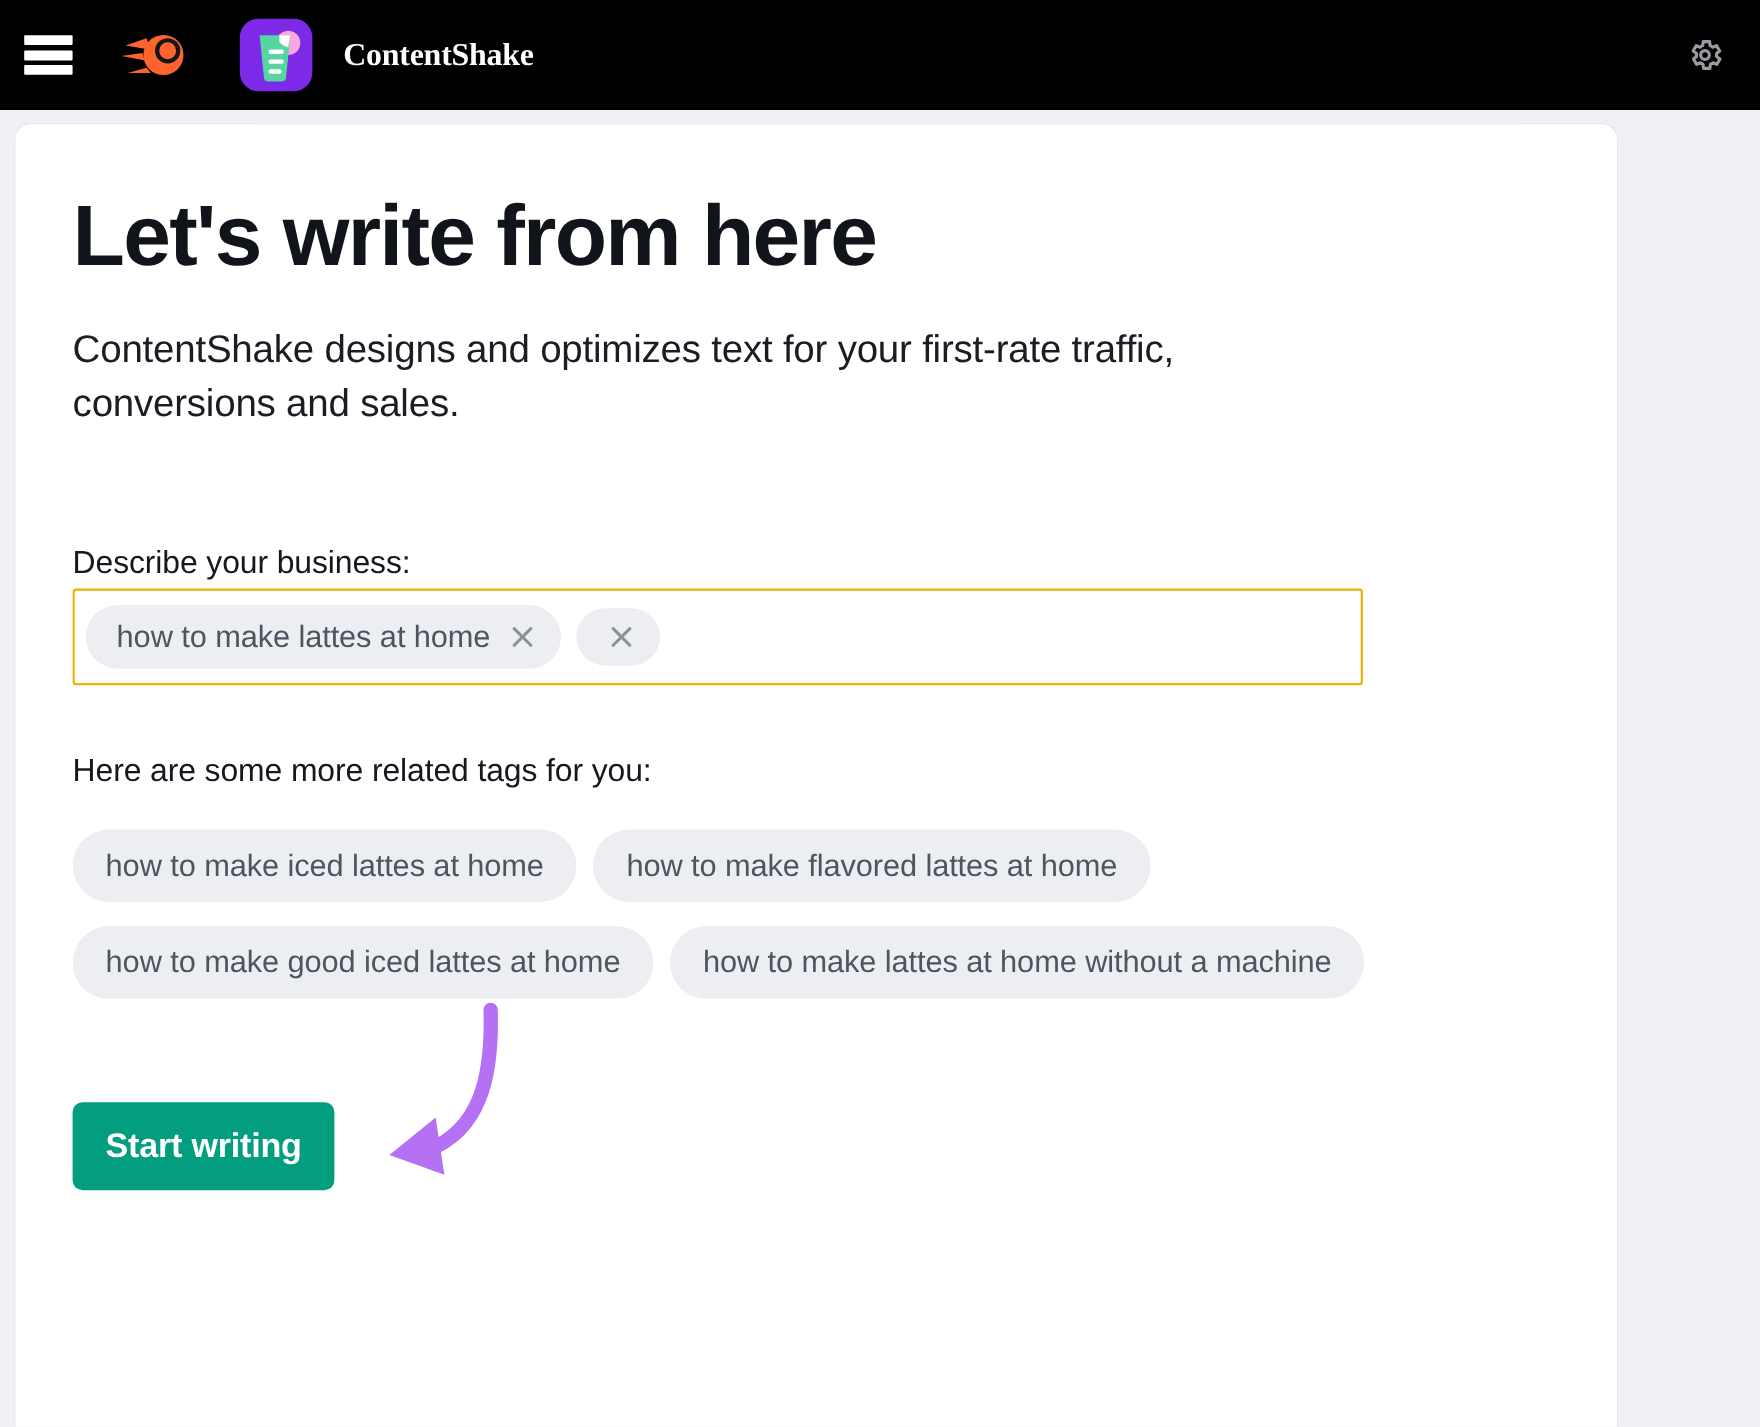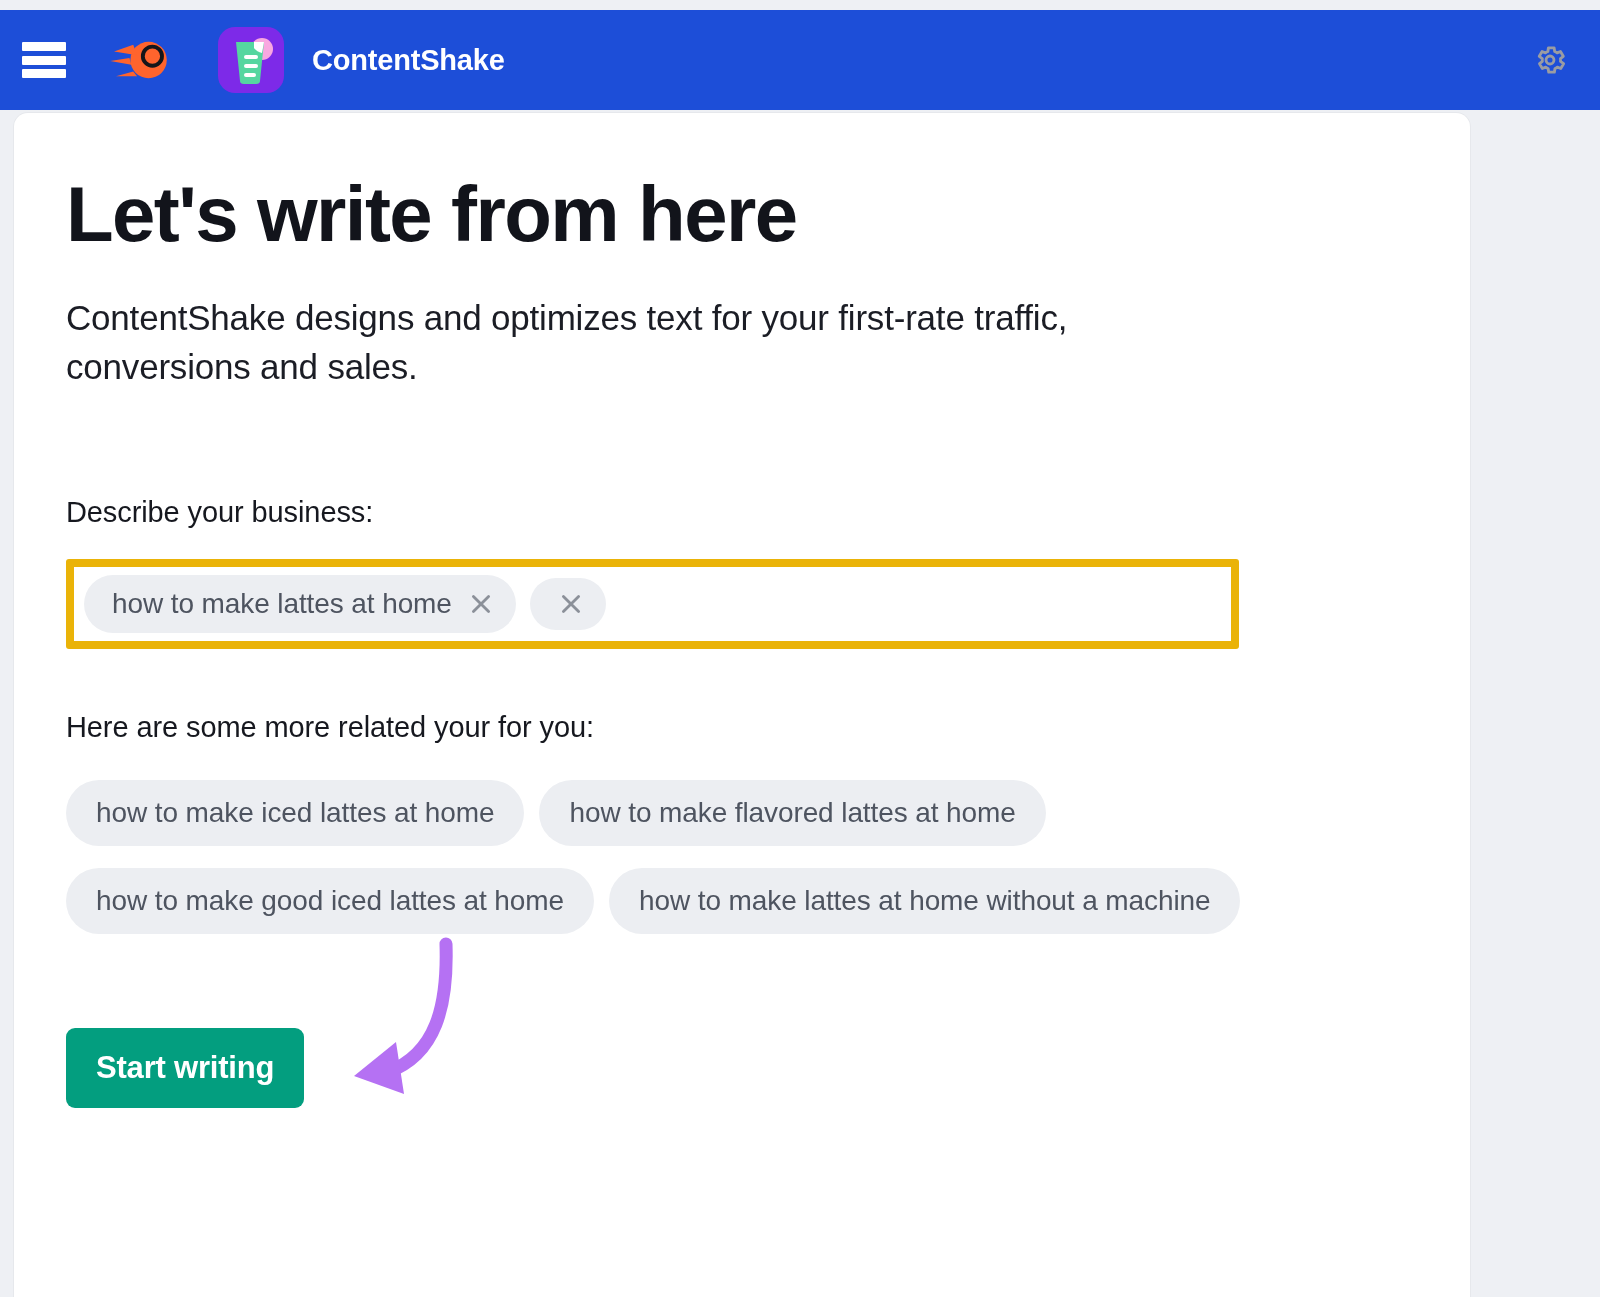--- a/index.html
+++ b/index.html
@@ -9,27 +9,28 @@
     height: 1297px;
     overflow: hidden;
     background: #eef0f4;
     font-family: "Liberation Sans", sans-serif;
     -webkit-font-smoothing: antialiased;
   }
 
   
   .topbar {
     position: absolute;
-    top: 10px; left: 0;
+    top: 0; left: 0;
     width: 1600px;
     height: 100px;
-    background: #1d4ed8;
+    background: #000000;
     display: flex;
     align-items: center;
     padding: 0 28px 0 22px;
+    font-family: Liberation Serif, serif;
   }
 
   .hamburger {
     width: 44px;
     height: 36px;
     display: flex;
     flex-direction: column;
     justify-content: space-between;
     cursor: pointer;
     flex: 0 0 auto;
@@ -126,24 +127,24 @@
 
   .field-label {
     font-size: 29px;
     color: #16181f;
     margin-top: 104px;
     letter-spacing: -0.1px;
   }
 
   
   .tag-input {
-    margin-top: 30px;
+    margin-top: 6px;
     width: 1173px;
     min-height: 88px;
-    border: 8px solid #eab308;
+    border: 2px solid #eab308;
     background: #ffffff;
     border-radius: 3px;
     display: flex;
     align-items: center;
     flex-wrap: wrap;
     padding: 8px 10px;
     gap: 14px;
   }
 
   .chip-selected {
@@ -299,21 +300,21 @@
         <span class="chip-x">
           <svg viewBox="0 0 24 24" width="26" height="26" stroke="#8b9099" stroke-width="2.6" stroke-linecap="round">
             <line x1="5" y1="5" x2="19" y2="19"></line>
             <line x1="19" y1="5" x2="5" y2="19"></line>
           </svg>
         </span>
       </span>
 
     </div>
 
-    <div class="related-label">Here are some more related your for you:</div>
+    <div class="related-label">Here are some more related tags for you:</div>
 
     <div class="chip-rows">
       <div class="chip-row">
         <span class="chip-suggest">how to make iced lattes at home</span>
         <span class="chip-suggest">how to make flavored lattes at home</span>
       </div>
       <div class="chip-row">
         <span class="chip-suggest">how to make good iced lattes at home</span>
         <span class="chip-suggest">how to make lattes at home without a machine</span>
       </div>

